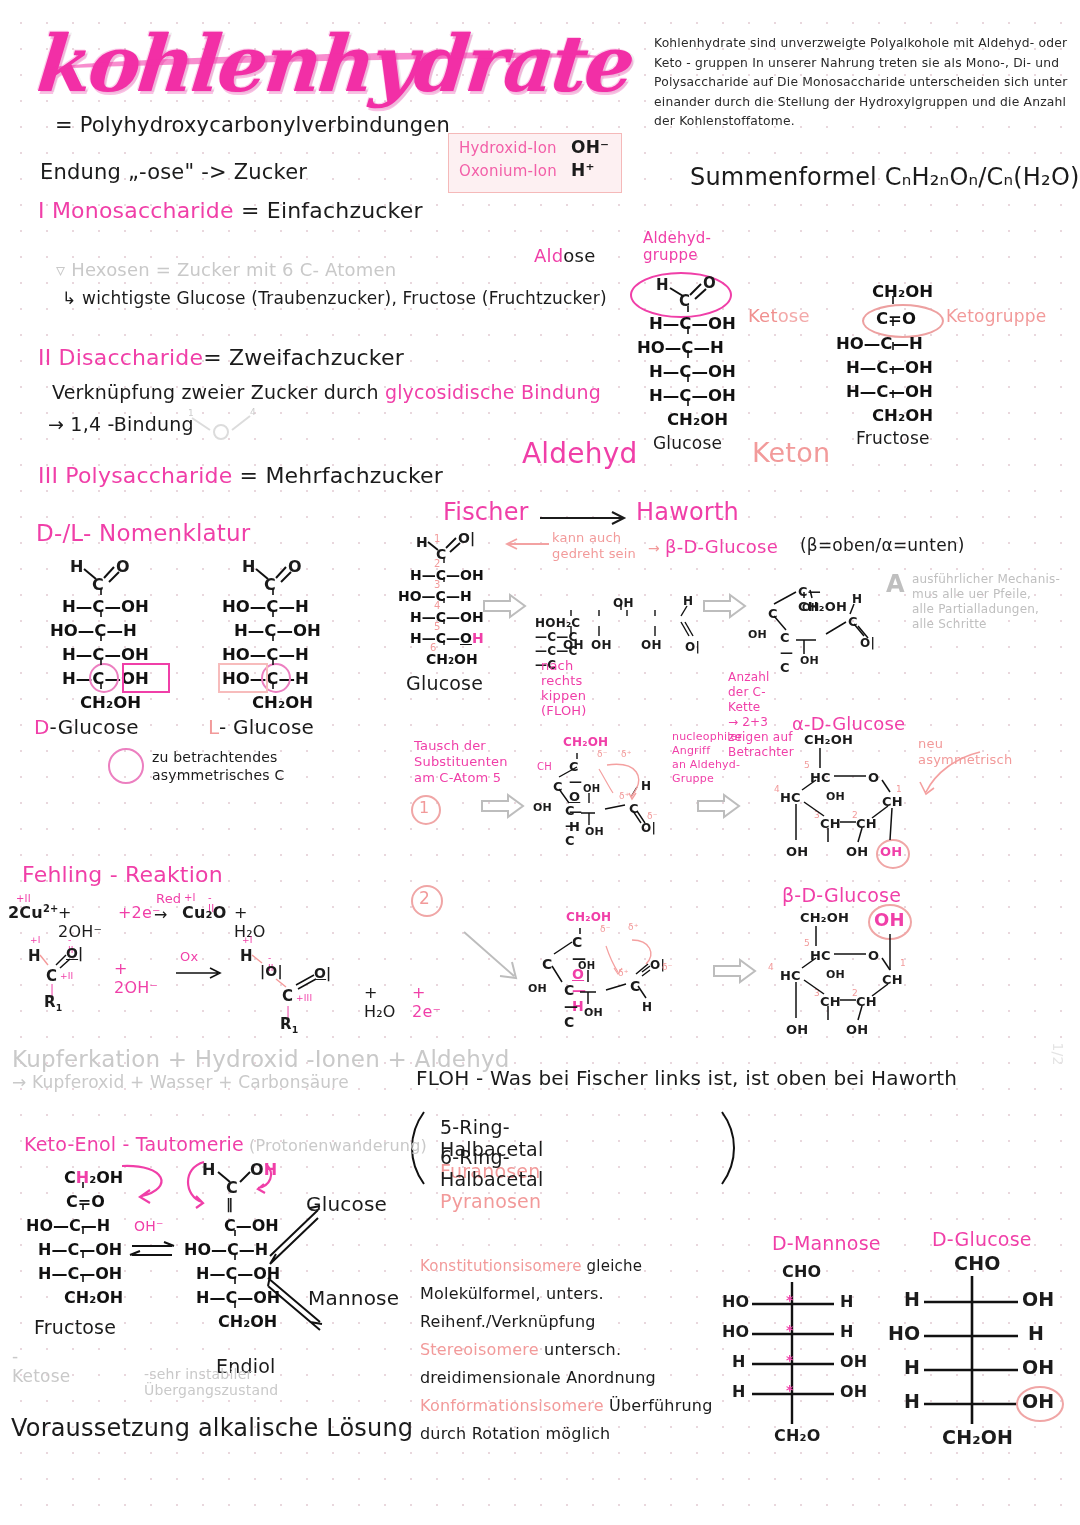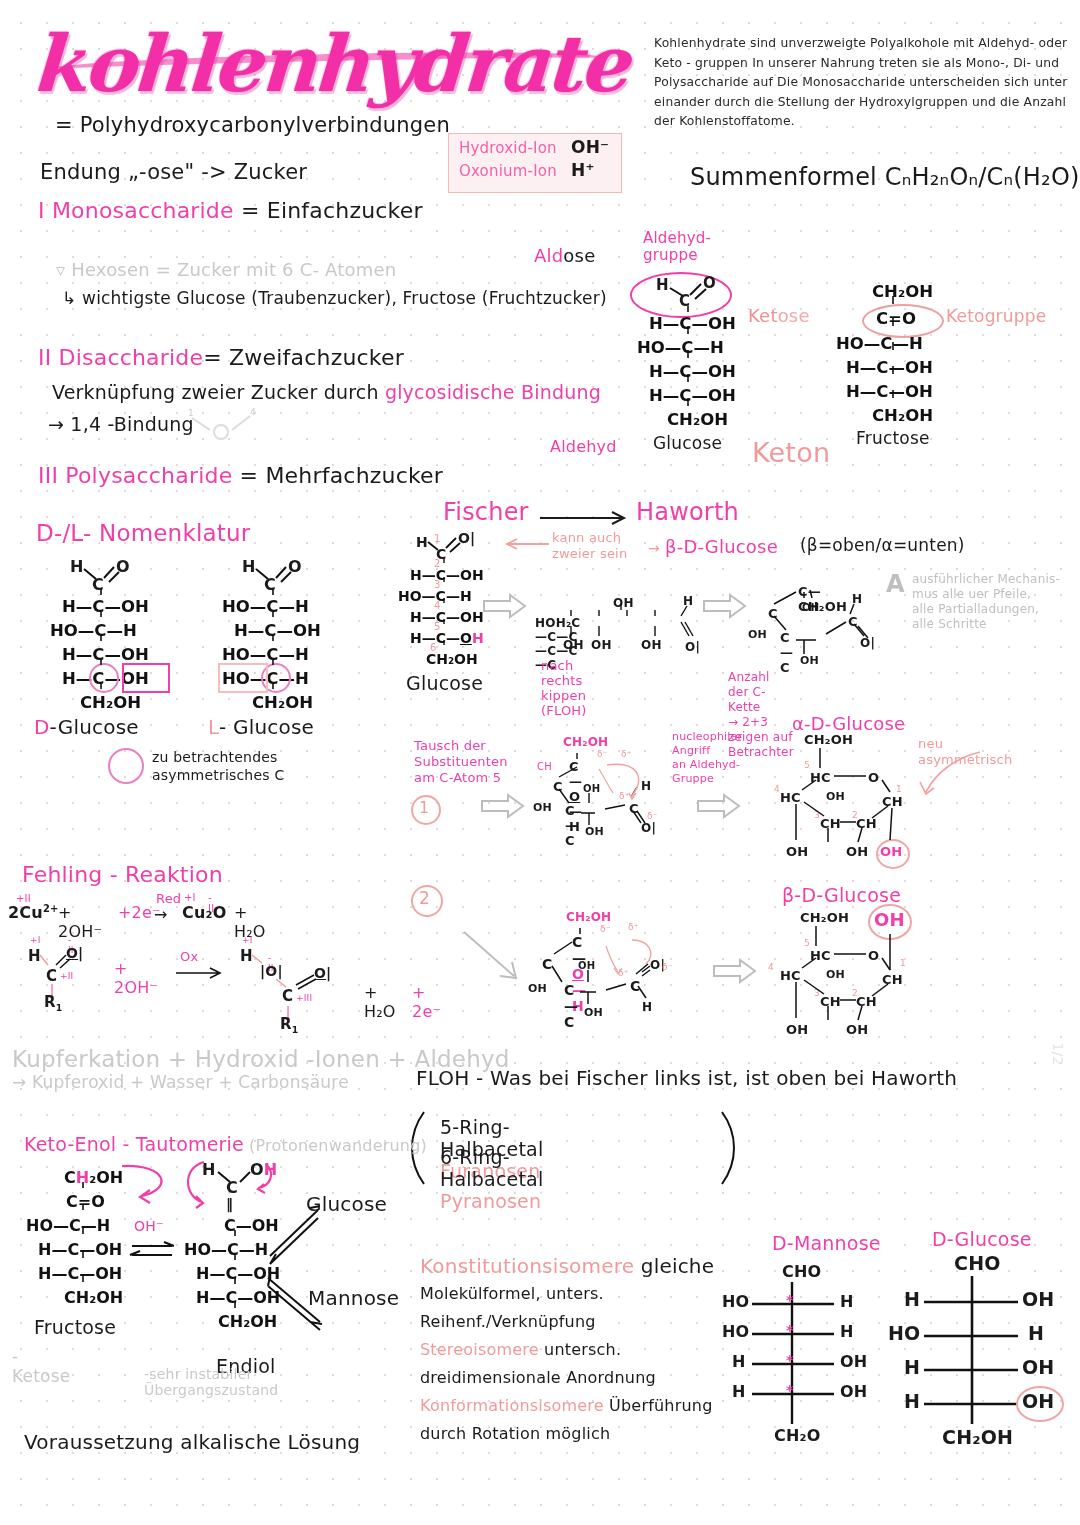--- a/index.html
+++ b/index.html
@@ -151,21 +151,21 @@
     <div class="fisch" style="position:absolute; left:12px; top:106px;">HO—C—H</div>
     <div class="fisch" style="position:absolute; left:24px; top:130px;">H—C—OH</div>
     <div class="fisch" style="position:absolute; left:24px; top:154px;">H—C—OH</div>
     <div class="fisch" style="position:absolute; left:42px; top:178px;">CH₂OH</div>
     <svg class="abs" style="left:60px; top:76px;" width="6" height="112">
       <path d="M3,0 L3,6 M3,20 L3,28 M3,44 L3,52 M3,68 L3,76 M3,92 L3,100" stroke="#111" stroke-width="1.6"></path>
     </svg>
     <div class="hw" style="position:absolute; left:28px; top:203px; font-size:17px;">Glucose</div>
   </div>
   <div class="abs hw" style="left:534px; top:245px; font-size:18px;"><span class="pink">Ald</span>ose</div>
-  <div class="abs hw pink" style="left:522px; top:437px; font-size:16px;margin-left:28px;">Aldehyd</div>
+  <div class="abs hw pink" style="left:522px; top:437px; font-size:28px;">Aldehyd</div>
 
   <div class="abs" style="left:828px; top:280px;">
     <div class="fisch" style="position:absolute; left:44px; top:0px;">CH₂OH</div>
     <div class="ellipse salmon" style="left:34px; top:24px; width:78px; height:30px;"></div>
     <div class="fisch" style="position:absolute; left:48px; top:27px;">C=O</div>
     <div class="hw salmon" style="position:absolute; left:118px; top:26px; font-size:17px;">Ketogruppe</div>
     <div class="fisch" style="position:absolute; left:8px; top:52px;">HO—C—H</div>
     <div class="fisch" style="position:absolute; left:18px; top:76px;">H—C—OH</div>
     <div class="fisch" style="position:absolute; left:18px; top:100px;">H—C—OH</div>
     <div class="fisch" style="position:absolute; left:44px; top:124px;">CH₂OH</div>
@@ -259,21 +259,21 @@
     <div class="hw salmon" style="position:absolute; left:22px; top:91px; font-size:10px;">5</div>
     <div class="hw salmon" style="position:absolute; left:18px; top:112px; font-size:10px;">6</div>
     <div class="hw" style="position:absolute; left:-6px; top:142px; font-size:19px;">Glucose</div>
   </div>
 
   <svg class="abs" style="left:505px; top:536px;" width="46" height="16">
     <path d="M44,8 L4,8 M12,3 L2,8 L12,13" stroke="#f3a2a2" stroke-width="1.8" fill="none"></path>
   </svg>
   <div class="abs hw salmon" style="left:552px; top:530px; font-size:13px; line-height:16px;">
     <span>kann auch</span><br>
-    <span>zweier sein</span>
+    <span>gedreht sein</span>
   </div>
   <div class="abs hw salmon" style="left:648px; top:540px; font-size:14px;">→</div>
   <div class="abs hw pink" style="left:665px; top:536px; font-size:18px;">β-D-Glucose</div>
   <div class="abs hw" style="left:800px; top:535px; font-size:17px;">(β=oben/α=unten)</div>
 
   <svg class="abs" style="left:482px; top:593px;" width="46" height="26">
     <path d="M2,8 L28,8 L28,2 L43,13 L28,24 L28,18 L2,18 Z" fill="none" stroke="#bdbdbd" stroke-width="2"></path>
   </svg>
 
   <div class="abs" style="left:535px; top:588px;">
@@ -609,24 +609,24 @@
 
   <svg class="abs" style="left:268px; top:1192px;" width="66" height="72">
     <path d="M2,64 L50,18 M42,16 L52,14 M2,72 L50,26 M8,62 L2,72" stroke="#111" stroke-width="2" fill="none"></path>
   </svg>
   <div class="abs hw" style="left:306px; top:1192px; font-size:20px;">Glucose</div>
   <svg class="abs" style="left:266px; top:1272px;" width="74" height="72">
     <path d="M2,6 L54,50 M44,50 L56,52 M2,14 L54,58 M4,4 L2,14" stroke="#111" stroke-width="2" fill="none"></path>
   </svg>
   <div class="abs hw" style="left:308px; top:1286px; font-size:20px;">Mannose</div>
 
-  <div class="abs hw" style="left:24px; top:1414px; font-size:20px;margin-top:16px;">Voraussetzung alkalische Lösung</div>
+  <div class="abs hw" style="left:11px; top:1414px; font-size:24px;">Voraussetzung alkalische Lösung</div>
 
   <div class="abs" style="left:420px; top:1252px; width:300px;">
-    <div class="hw" style="font-size:20px; line-height:28px;">
+    <div class="hw" style="font-size:15px; line-height:28px;">
       <span class="salmon">Konstitutionsisomere</span>
       <span>gleiche</span>
     </div>
     <div class="hw" style="font-size:16px; line-height:28px;">
       <span>Molekülformel, unters. Reihenf./Verknüpfung</span>
     </div>
     <div class="hw" style="font-size:16px; line-height:28px;">
       <span class="salmon">Stereoisomere</span>
       <span>untersch.</span>
     </div>

